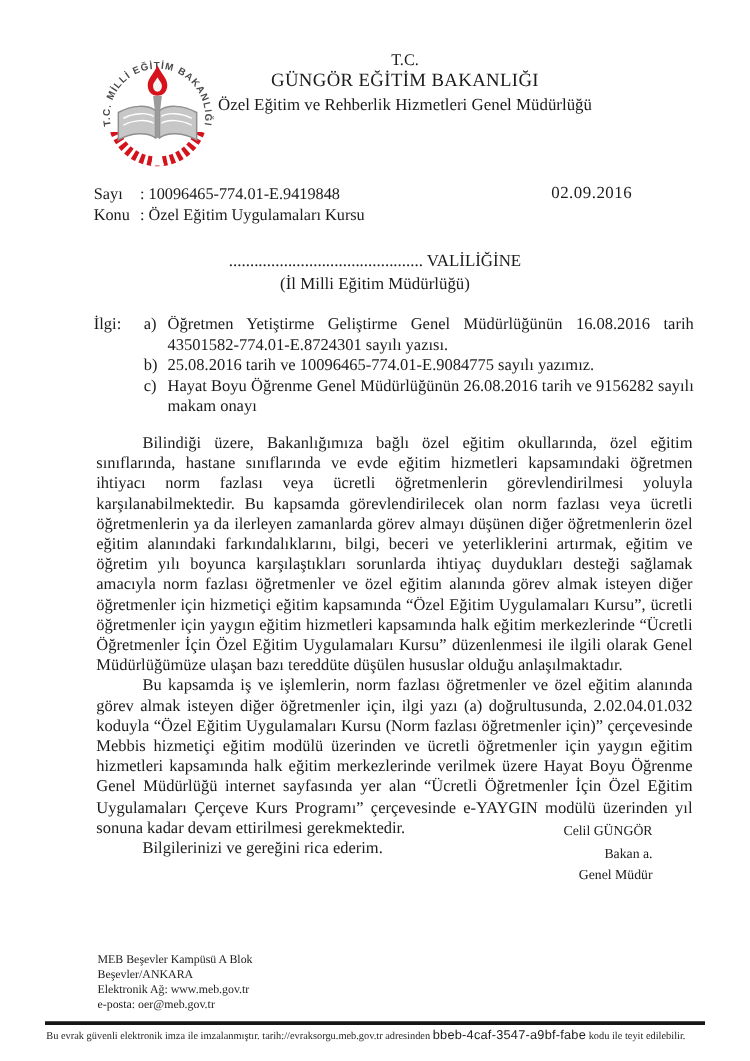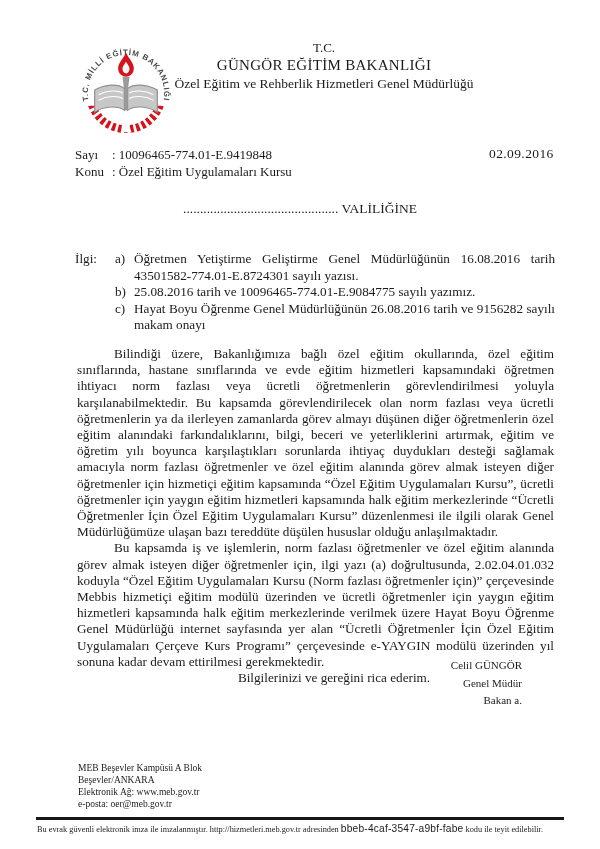--- a/index.html
+++ b/index.html
@@ -29,35 +29,35 @@
     text-align: center;
     line-height: 1;
     padding-left: 48px;
   }
   .header-text .republic   { font-size: 13px; margin-bottom: 4px; }
   .header-text .ministry   { font-size: 15px; margin-bottom: 4px; letter-spacing: 0.3px; }
   .header-text .department { font-size: 13.5px; }
   
   .meta { position: absolute; left: 75px; top: 146px; font-size: 13px; line-height: 17px; }
   .meta-label { display: inline-block; width: 37px; }
-  .doc-date { position: absolute; left: 441px; top: 146px; font-size: 13.5px; letter-spacing: 0.4px; margin-left: 48px; }
+  .doc-date { position: absolute; left: 441px; top: 146px; font-size: 13.5px; letter-spacing: 0.4px; }
   
   .recipient { position: absolute; left: 0; right: 0; top: 200px; text-align: center; font-size: 13.5px; line-height: 17.5px; }
   
   .refs { position: absolute; left: 75px; top: 251px; width: 480px; font-size: 13.2px; line-height: 16.5px; }
   .refs-row { display: flex; }
   .refs-label { width: 40px; flex: 0 0 40px; }
   .refs-items { flex: 1; }
   .ref-item { display: flex; }
   .ref-letter { width: 19px; flex: 0 0 19px; }
   .ref-text { flex: 1; text-align: justify; }
   
   .body { position: absolute; left: 77px; top: 346px; width: 477px; font-size: 13.2px; line-height: 16.2px; }
   .body p { text-align: justify; text-indent: 37px; }
-  .closing { text-indent: 37px; text-align: center; }
+  .closing { text-indent: 37px; }
   
   .signature { position: absolute; left: 372px; top: 657px; width: 150px; text-align: right; font-size: 11px; line-height: 17.5px; }
   
   .footer-left  { position: absolute; left: 78px; top: 762px; font-size: 9.5px; line-height: 12.1px; font-family: Liberation Serif, serif; }
   .footer-right { position: absolute; right: 41px; top: 774px; font-size: 9.5px; line-height: 12.1px; text-align: right; }
   .footer-divider { position: absolute; left: 36px; right: 36px; top: 817px; height: 2.5px; background: #161616; }
   .verification { position: absolute; left: 37px; top: 823px; width: 528px; font-size: 8.3px; white-space: nowrap; }
   .verification .code { font-family: "Liberation Sans", sans-serif; font-size: 10.2px; letter-spacing: 0.2px; }
 </style>
 </head>
@@ -107,20 +107,21 @@
       <span class="meta-label">Sayı</span><span>: 10096465-774.01-E.9419848</span>
     </div>
     <div>
       <span class="meta-label">Konu</span><span>: Özel Eğitim Uygulamaları Kursu</span>
     </div>
   </div>
   <div class="doc-date">02.09.2016</div>
 
   <div class="recipient">
     <div>.............................................. VALİLİĞİNE</div>
+    <div>(İl Milli Eğitim Müdürlüğü)</div>
   </div>
 
   <div class="refs">
     <div class="refs-row">
       <div class="refs-label">İlgi:</div>
       <div class="refs-items">
         <div class="ref-item">
           <span class="ref-letter">a)</span>
           <div class="ref-text">Öğretmen Yetiştirme Geliştirme Genel Müdürlüğünün 16.08.2016 tarih 43501582-774.01-E.8724301 sayılı yazısı.</div>
         </div>
@@ -137,32 +138,32 @@
   </div>
 
   <div class="body">
     <p>Bilindiği üzere, Bakanlığımıza bağlı özel eğitim okullarında, özel eğitim sınıflarında, hastane sınıflarında ve evde eğitim hizmetleri kapsamındaki öğretmen ihtiyacı norm fazlası veya ücretli öğretmenlerin görevlendirilmesi yoluyla karşılanabilmektedir. Bu kapsamda görevlendirilecek olan norm fazlası veya ücretli öğretmenlerin ya da ilerleyen zamanlarda görev almayı düşünen diğer öğretmenlerin özel eğitim alanındaki farkındalıklarını, bilgi, beceri ve yeterliklerini artırmak, eğitim ve öğretim yılı boyunca karşılaştıkları sorunlarda ihtiyaç duydukları desteği sağlamak amacıyla norm fazlası öğretmenler ve özel eğitim alanında görev almak isteyen diğer öğretmenler için hizmetiçi eğitim kapsamında “Özel Eğitim Uygulamaları Kursu”, ücretli öğretmenler için yaygın eğitim hizmetleri kapsamında halk eğitim merkezlerinde “Ücretli Öğretmenler İçin Özel Eğitim Uygulamaları Kursu” düzenlenmesi ile ilgili olarak Genel Müdürlüğümüze ulaşan bazı tereddüte düşülen hususlar olduğu anlaşılmaktadır.</p>
     <p>Bu kapsamda iş ve işlemlerin, norm fazlası öğretmenler ve özel eğitim alanında görev almak isteyen diğer öğretmenler için, ilgi yazı (a) doğrultusunda, 2.02.04.01.032 koduyla “Özel Eğitim Uygulamaları Kursu (Norm fazlası öğretmenler için)” çerçevesinde Mebbis hizmetiçi eğitim modülü üzerinden ve ücretli öğretmenler için yaygın eğitim hizmetleri kapsamında halk eğitim merkezlerinde verilmek üzere Hayat Boyu Öğrenme Genel Müdürlüğü internet sayfasında yer alan “Ücretli Öğretmenler İçin Özel Eğitim Uygulamaları Çerçeve Kurs Programı” çerçevesinde e-YAYGIN modülü üzerinden yıl sonuna kadar devam ettirilmesi gerekmektedir.</p>
     <div class="closing">Bilgilerinizi ve gereğini rica ederim.</div>
   </div>
 
   <div class="signature">
     <div>Celil GÜNGÖR</div>
+    <div>Bakan a.</div>
     <div>Genel Müdür</div>
-    <div>Bakan a.</div>
   </div>
 
   <div class="footer-left">
     <div>MEB Beşevler Kampüsü A Blok</div>
     <div>Beşevler/ANKARA</div>
     <div>Elektronik Ağ: www.meb.gov.tr</div>
     <div>e-posta: oer@meb.gov.tr</div>
   </div>
 
   <div class="footer-divider"></div>
 
   <div class="verification">
-    <span>Bu evrak güvenli elektronik imza ile imzalanmıştır. http://hizmetleri.meb.gov.tr adresinden</span>
+    <span>Bu evrak güvenli elektronik imza ile imzalanmıştır. tarih://evraksorgu.meb.gov.tr adresinden</span>
     <span class="code">bbeb-4caf-3547-a9bf-fabe</span>
     <span>kodu ile teyit edilebilir.</span>
   </div>
 
 </div>
 
 </body></html>

